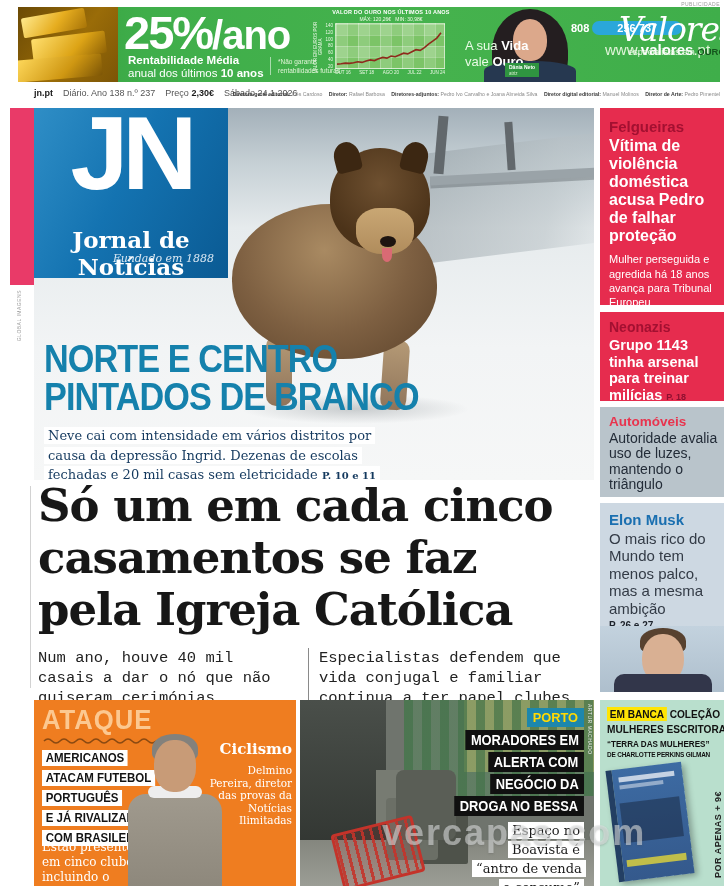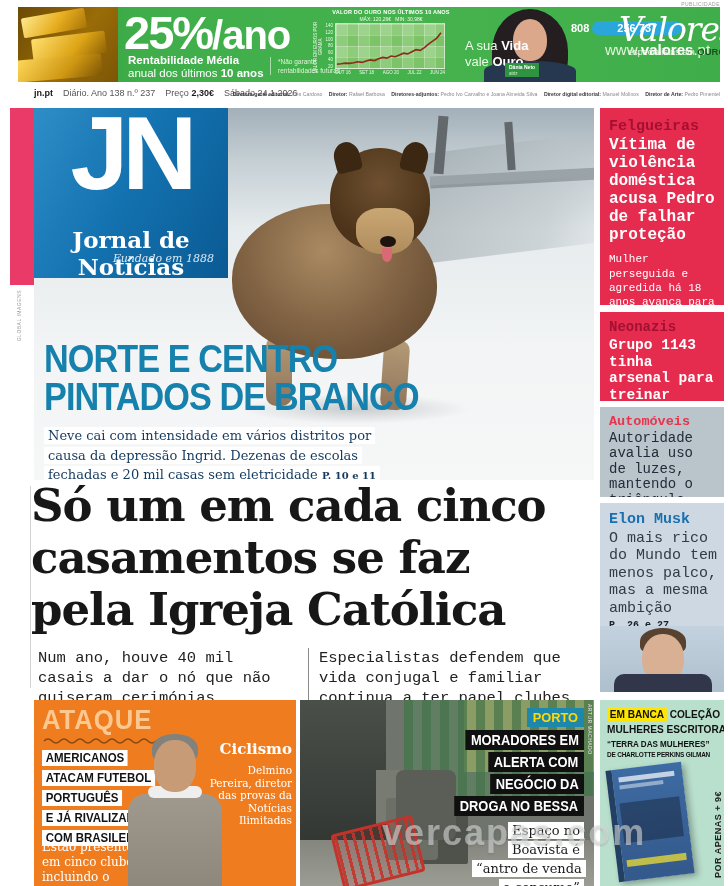--- a/index.html
+++ b/index.html
@@ -93,31 +93,31 @@
   .photo-head{position:absolute;left:10px;top:232px;font-weight:900;font-size:38px;line-height:1.0;
       color:#1581ac;letter-spacing:-1px;transform:scaleX(.9);transform-origin:left top;}
   .photo-head span{display:block;}
   .photo-cap{position:absolute;left:10px;top:318px;width:344px;font-family:"DejaVu Serif",serif;
       font-size:13px;line-height:1.5;color:#14395e;}
   .strip{background:#fff;padding:1px 4px;-webkit-box-decoration-break:clone;box-decoration-break:clone;}
   .capref{font-size:10px;font-weight:bold;}
 
   
   .rule-v-left{position:absolute;left:30px;top:486px;width:1px;height:202px;background:#d2d2d2;}
-  .mainhead{position:absolute;left:31px;top:480px;width:560px;font-family:"DejaVu Serif",serif;
+  .mainhead{position:absolute;left:38px;top:480px;width:560px;font-family:"DejaVu Serif",serif;
      font-weight:bold;font-size:45px;line-height:1.15;color:#171717;letter-spacing:-1px;}
   .mainhead span{display:block;}
   .deck{position:absolute;left:38px;top:648px;width:556px;display:flex;font-family:Liberation Mono, monospace;
      font-size:15.5px;line-height:1.3;color:#222;}
   .deck-l{width:270px;padding-right:10px;}
   .deck-r{width:286px;padding-left:10px;border-left:1px solid #8a8a8a;}
   .deckref{font-size:10px;font-weight:bold;white-space:nowrap;}
 
   
-  .sb{position:absolute;left:600px;width:124px;overflow:hidden;font-family:Liberation Mono, monospace;}
+  .sb{position:absolute;left:600px;width:124px;overflow:hidden;font-family:Liberation Sans, sans-serif;}
   .sb-red{background:#e62c4e;color:#fff;}
   .sb .kick{font-weight:bold;font-size:15px;margin-bottom:2px;}
   .sb-red .kick{color:#a31031;}
   .sb .title{font-weight:bold;font-size:16px;line-height:1.12;}
   .sb .sub{margin-top:8px;font-size:11px;line-height:1.3;}
   .sb .ref{font-size:9px;font-weight:bold;}
   .sb-red .ref{color:#8e1030;}
   .sb1{top:108px;height:197px;padding:10px 6px 8px 9px;}
   .sb2{top:312px;height:89px;padding:7px 6px 6px 9px;}
   .sb2 .kick{font-size:14px;}

